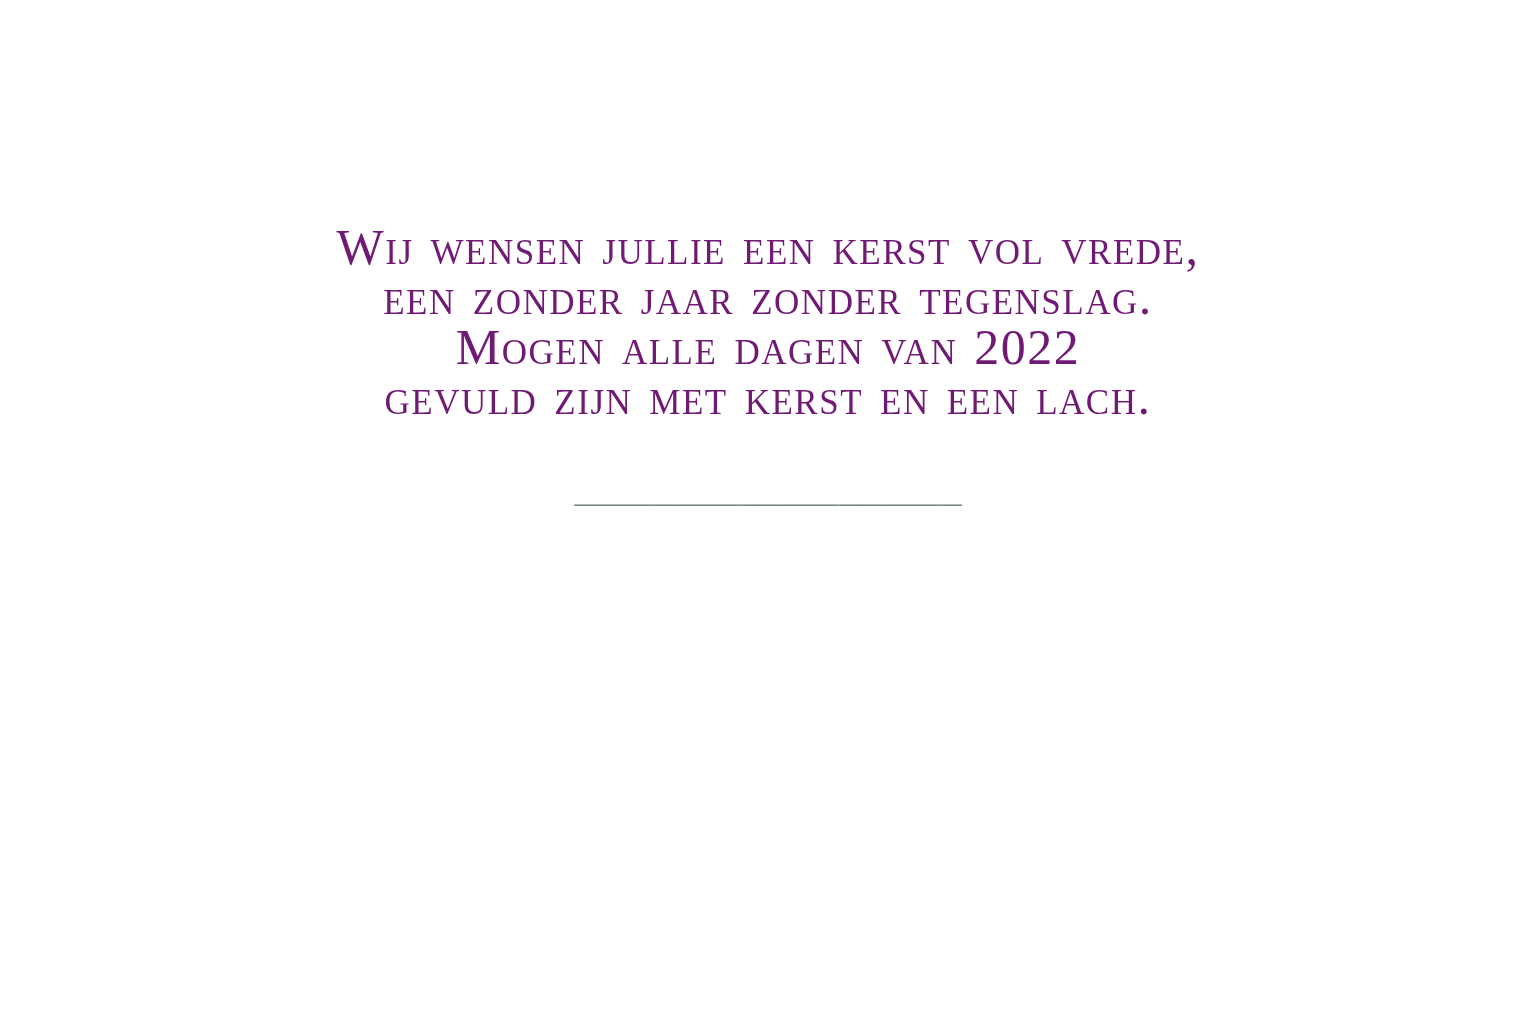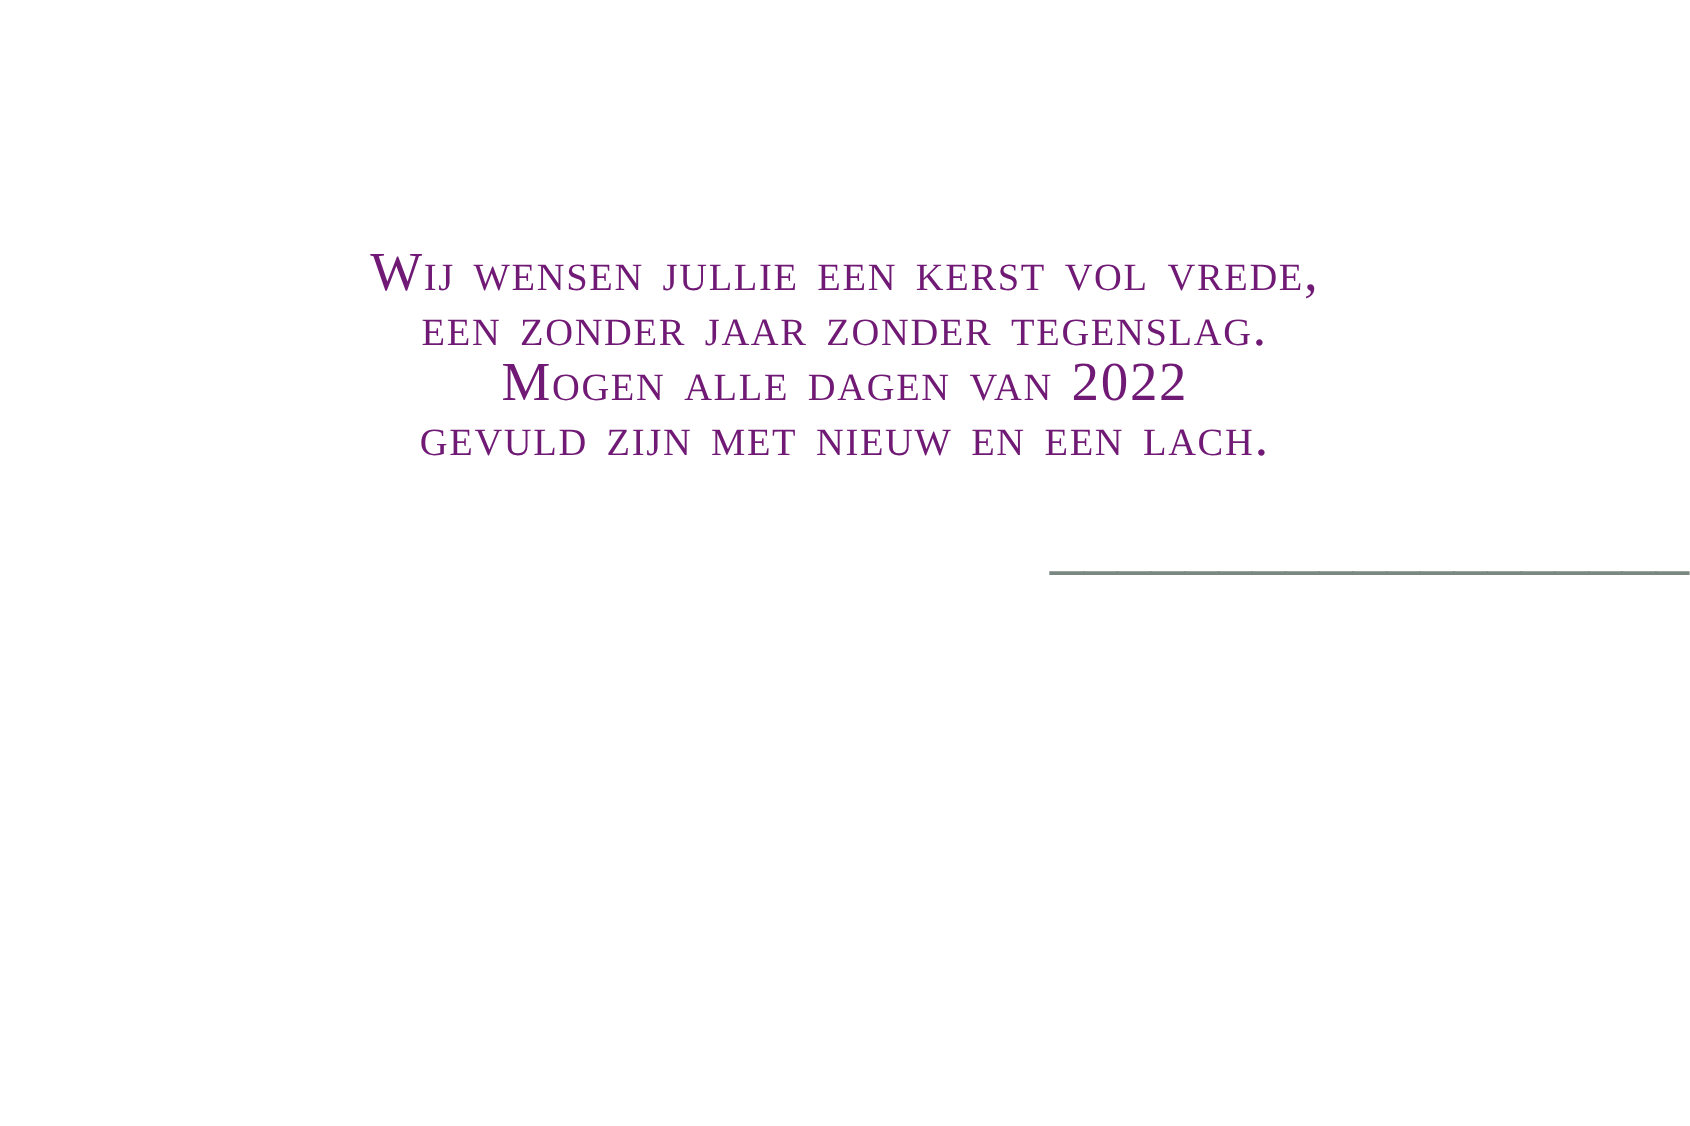--- a/index.html
+++ b/index.html
@@ -31,32 +31,32 @@
     font-size: 50px;
     font-variant: small-caps;
     letter-spacing: 1.5px;
     word-spacing: 3px;
     color: #701a75;
     font-weight: 400;
   }
   .signature {
     margin-top: 46px;
     line-height: 50px;
-    font-size: 55px;
+    font-size: 34px;
     letter-spacing: 0;
-    text-align: right;
+    text-align: center;
     color: #7b8882;
-    font-family: Liberation Sans, sans-serif;
+    font-family: Liberation Mono, monospace;
     white-space: nowrap;
   }
 </style>
 </head>
 <body>
 
 <div class="card">
   <div class="greeting">
     <p>Wij wensen jullie een kerst vol vrede,</p>
     <p>een zonder jaar zonder tegenslag.</p>
     <p>Mogen alle dagen van 2022</p>
-    <p>gevuld zijn met nieuw en een lach.</p>
+    <p>gevuld zijn met kerst en een lach.</p>
     <div class="signature">___________________</div>
   </div>
 </div>
 
 </body></html>

